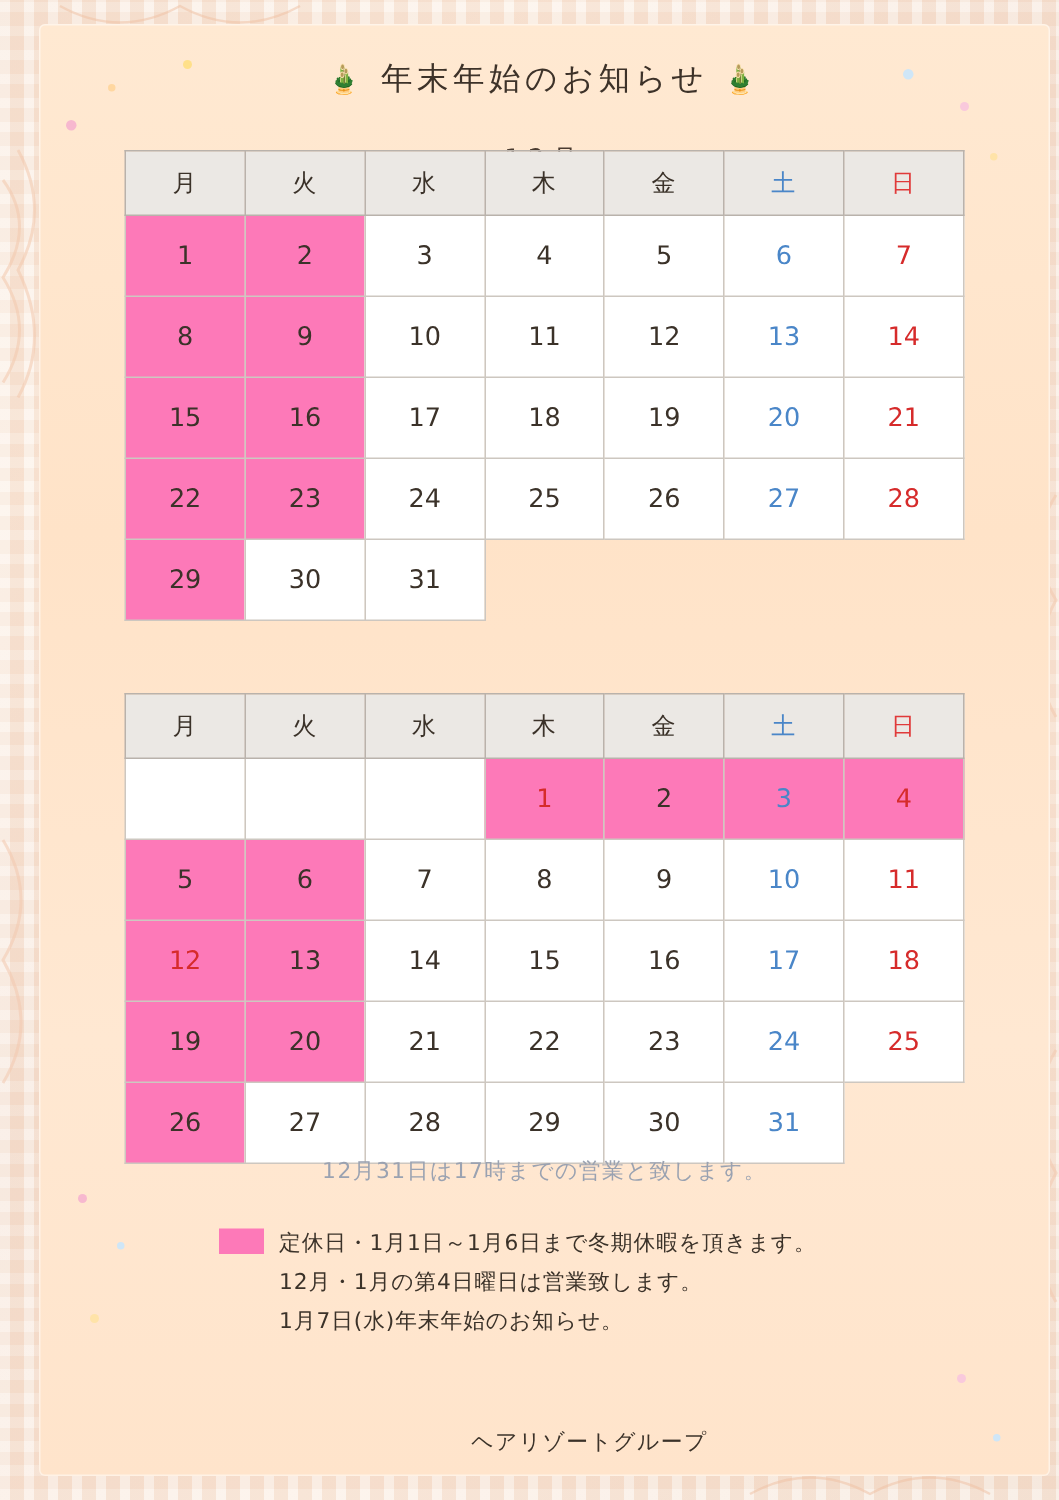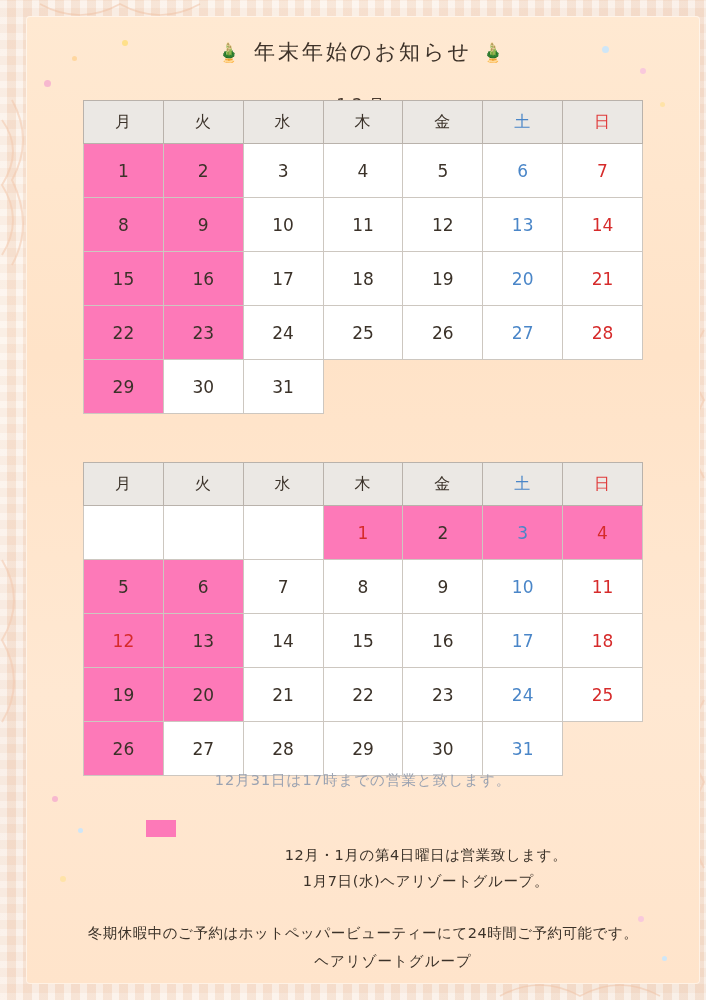--- a/index.html
+++ b/index.html
@@ -118,21 +118,21 @@
     line-height: 26px;
   }
   .legend .swatch {
     display: inline-block;
     width: 30px;
     height: 17px;
     background: #fd79b8;
     vertical-align: -3px;
     margin-right: 10px;
   }
-  .legend .l2, .legend .l3 { margin-left: 40px; display: block; text-align: center; }
+  .legend .l2, .legend .l3 { margin-left: 40px; display: block; }
   .footer {
     position: absolute;
     width: 100%;
     text-align: center;
     font-size: 14.5px;
     color: #3b3229;
     letter-spacing: .5px;
   }
   .signature {
     position: absolute;
@@ -312,22 +312,21 @@
               <td class="empty"></td>
             </tr>
           </tbody>
         </table>
       </div>
 
     <div class="note-time" style="top:755px;">12月31日は17時までの営業と致します。</div>
 
     <div class="legend" style="top:800px;">
       <div>
-        <span class="swatch"></span>
+        <span class="swatch"></span><span>定休日・1月1日～1月6日まで冬期休暇を頂きます。</span>
       </div>
       <span class="l2">12月・1月の第4日曜日は営業致します。</span>
-      <span class="l3">1月7日(水)ヘアリゾートグループ。</span>
+      <span class="l3">1月7日(水)年末年始のお知らせ。</span>
     </div>
 
-    <div class="footer" style="top:908px;">冬期休暇中のご予約はホットペッパービューティーにて24時間ご予約可能です。</div>
     <div class="signature" style="top:936px;">ヘアリゾートグループ</div>
   </div>
 </div>
 
 </body></html>

